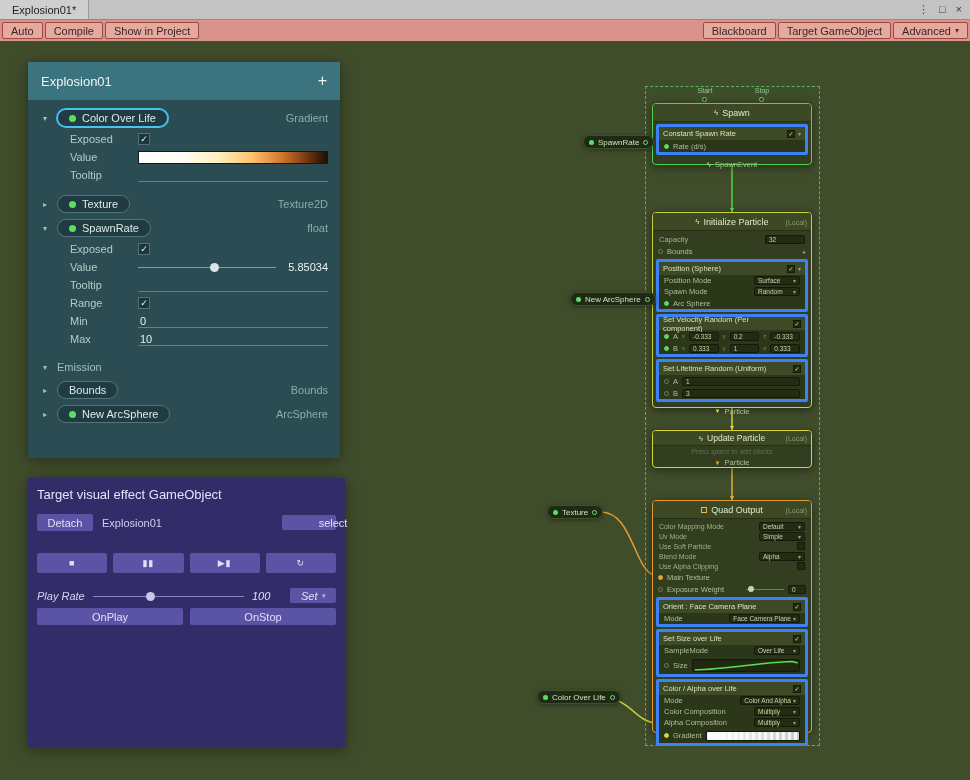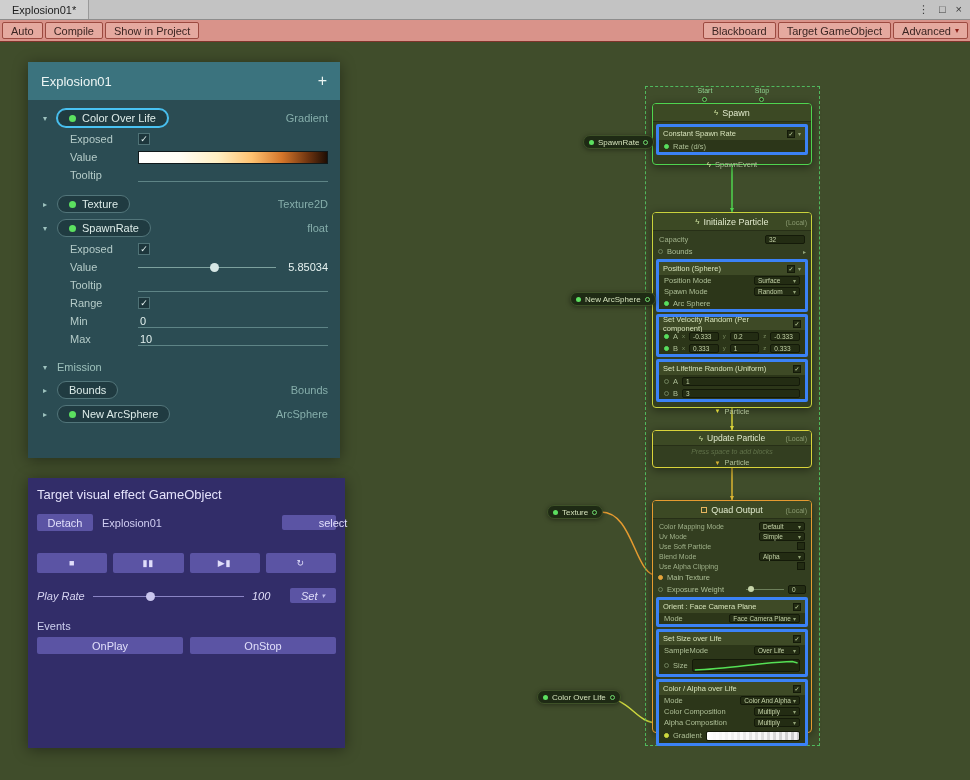--- a/index.html
+++ b/index.html
@@ -314,21 +314,20 @@
       <span class="tpslider">
         <span class="track"></span>
         <span class="knob" style="left:35%;"></span>
       </span>
       <span class="tp-rate-val">100</span>
       <div class="pbtn setbtn">
         <span>Set</span>
         <span class="adv">▾</span>
       </div>
     </div>
-    <div class="tp-events-label">Events</div>
     <div class="tp-events">
       <div class="pbtn">
           <span>OnPlay</span>
         </div>
       <div class="pbtn">
           <span>OnStop</span>
         </div>
     </div>
   </div>
 

